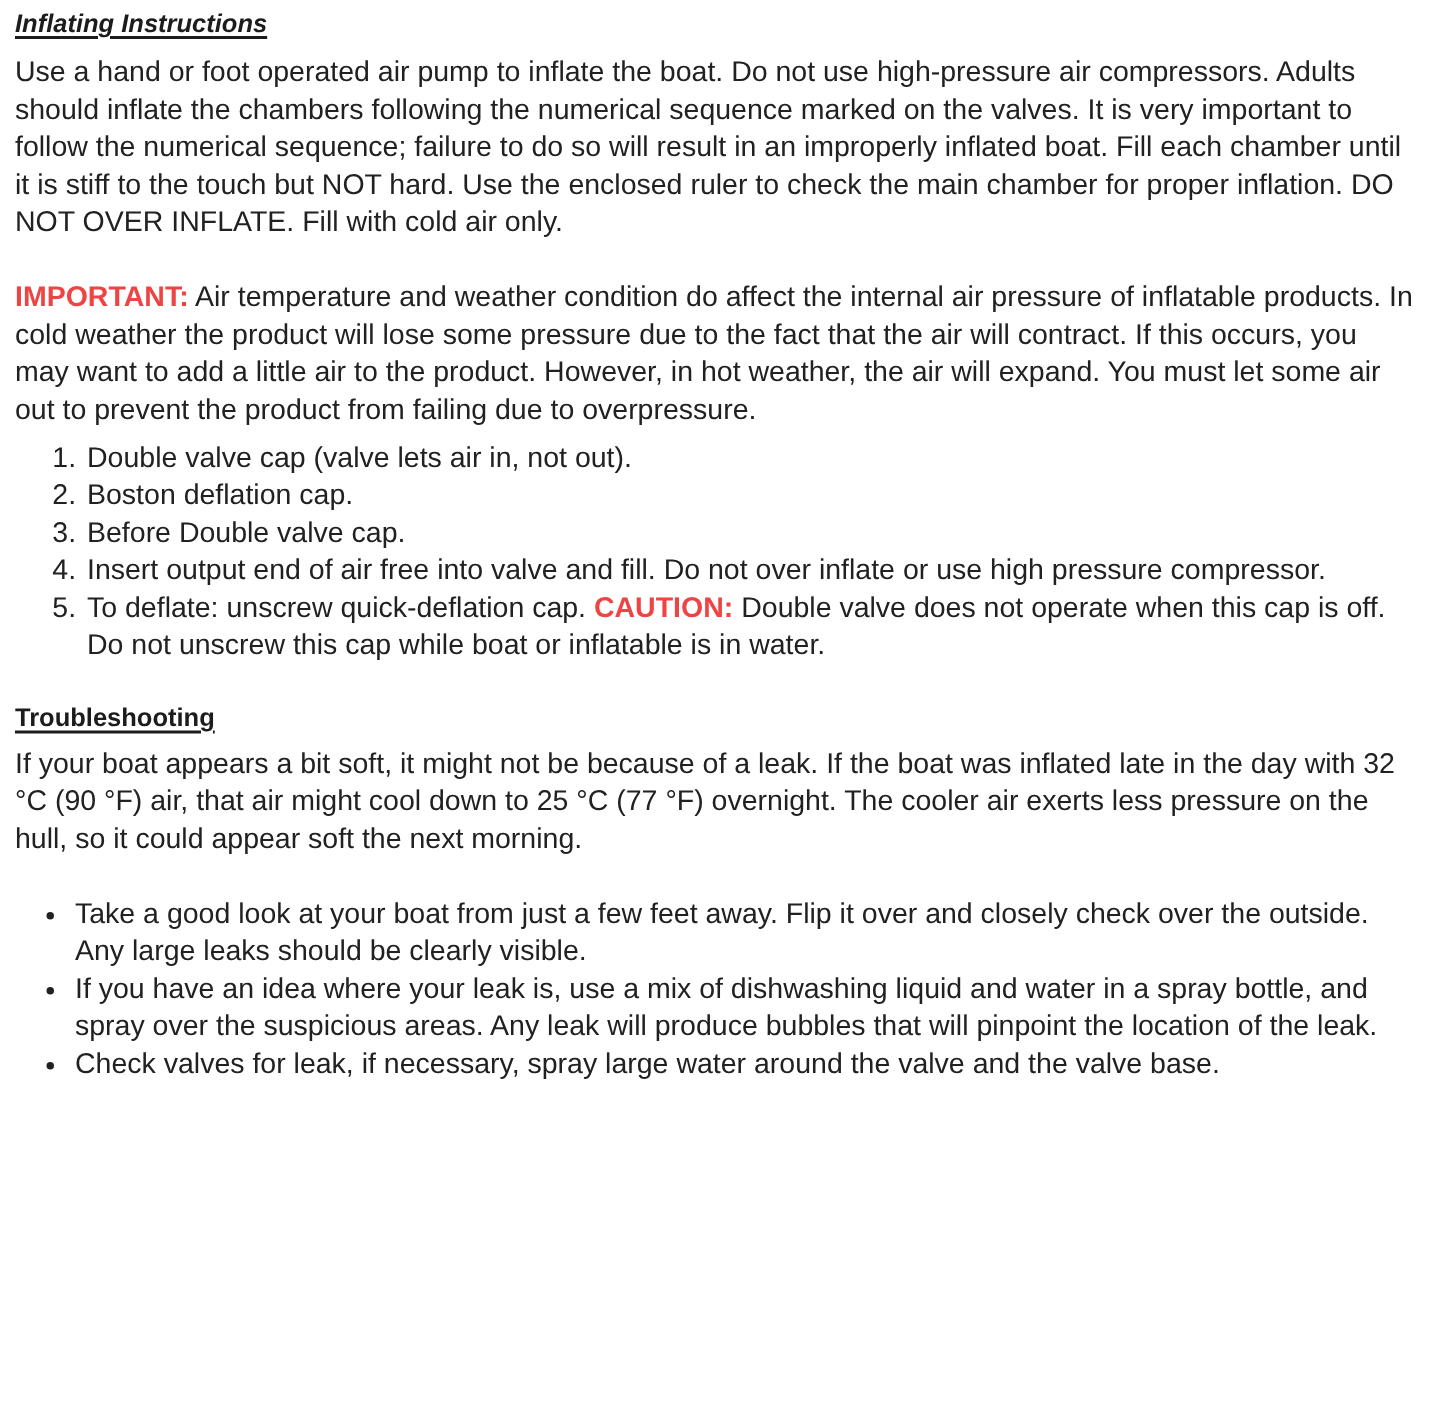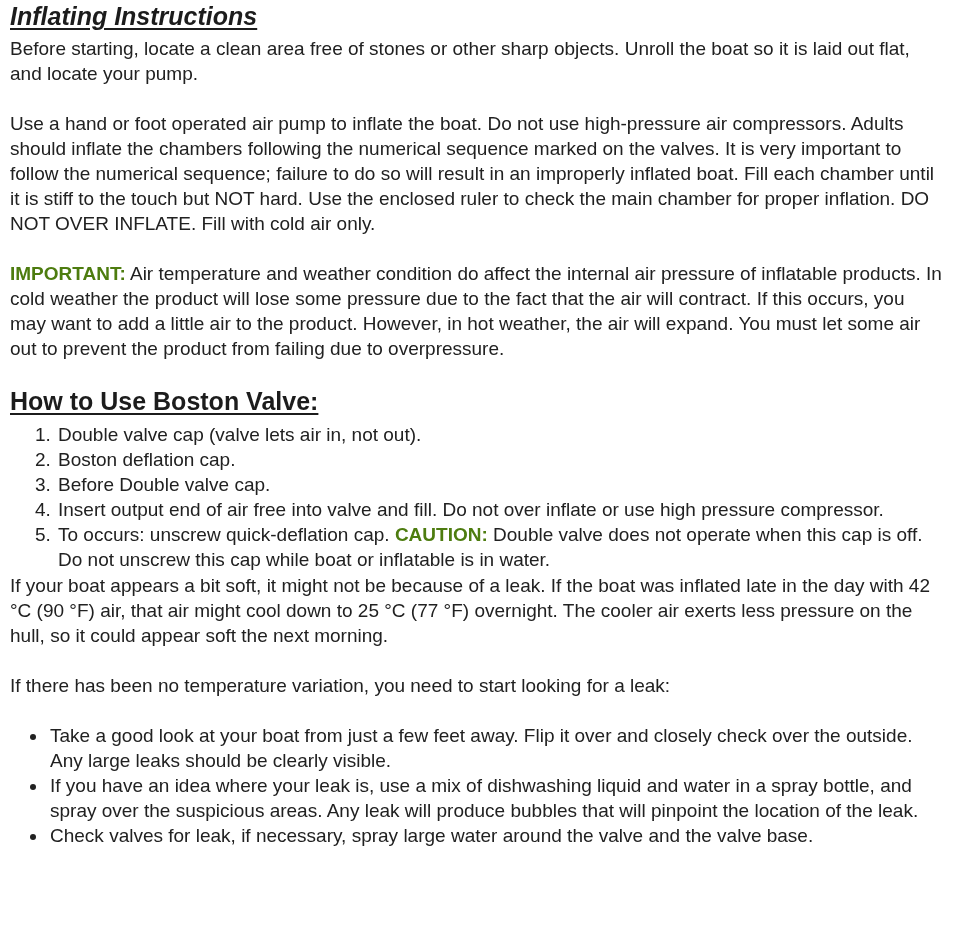--- a/index.html
+++ b/index.html
@@ -14,21 +14,21 @@
     font-family: "Liberation Sans", sans-serif;
     font-size: 19px;
     line-height: 25px;
     color: #212121;
     overflow: hidden;
   }
   .doc {
     padding: 2px 10px 0 10px;
   }
   h1.doc-heading {
-    font-size: 25px;
+    font-size: 17px;
     line-height: 28px;
     font-weight: bold;
     margin: 0 0 6px 0;
     color: #1c1c1c;
     text-decoration: underline;
     text-decoration-thickness: 2px;
     text-underline-offset: 3px;
   }
   h1.italic-heading {
     font-style: italic;
@@ -37,21 +37,21 @@
   .sec-boston h1 { margin-top: 26px; margin-bottom: 7px; }
   .sec-trouble h1 { margin-top: 22px; margin-bottom: 4px; }
   p.doc-para {
     margin: 0 0 25px 0;
   }
   p.last-in-sec {
     margin-bottom: 0;
   }
   strong.inline-bold {
     font-weight: bold;
-    color: #4d7c0f;
+    color: #ef4444;
   }
   ol.steps {
     margin: 7px 0 1px 0;
     padding: 0 0 0 46px;
   }
   ol.steps li {
     margin: 0;
     padding-left: 2px;
   }
   ul.bullets {
@@ -65,44 +65,42 @@
   }
 </style>
 </head>
 <body>
 
 <div class="doc">
 
   <section class="sec-inflating">
     <h1 class="doc-heading italic-heading">Inflating Instructions</h1>
 
-    <p class="doc-para">Before starting, locate a clean area free of stones or other sharp objects. Unroll the boat so it is laid out flat, and locate your pump.</p>
 
     <p class="doc-para">Use a hand or foot operated air pump to inflate the boat. Do not use high-pressure air compressors. Adults should inflate the chambers following the numerical sequence marked on the valves. It is very important to follow the numerical sequence; failure to do so will result in an improperly inflated boat. Fill each chamber until it is stiff to the touch but NOT hard. Use the enclosed ruler to check the main chamber for proper inflation. DO NOT OVER INFLATE. Fill with cold air only.</p>
 
     <p class="doc-para last-in-sec"><strong class="inline-bold">IMPORTANT:</strong><span> Air temperature and weather condition do affect the internal air pressure of inflatable products. In cold weather the product will lose some pressure due to the fact that the air will contract. If this occurs, you may want to add a little air to the product. However, in hot weather, the air will expand. You must let some air out to prevent the product from failing due to overpressure.</span></p>
   </section>
 
   <section class="sec-boston">
-    <h1 class="doc-heading">How to Use Boston Valve:</h1>
 
     <ol class="steps">
       <li>Double valve cap (valve lets air in, not out).</li>
       <li>Boston deflation cap.</li>
       <li>Before Double valve cap.</li>
       <li>Insert output end of air free into valve and fill. Do not over inflate or use high pressure compressor.</li>
-      <li><span>To occurs: unscrew quick-deflation cap. </span><strong class="inline-bold">CAUTION:</strong><span> Double valve does not operate when this cap is off. Do not unscrew this cap while boat or inflatable is in water.</span></li>
+      <li><span>To deflate: unscrew quick-deflation cap. </span><strong class="inline-bold">CAUTION:</strong><span> Double valve does not operate when this cap is off. Do not unscrew this cap while boat or inflatable is in water.</span></li>
     </ol>
   </section>
 
   <section class="sec-trouble">
+    <h1 class="doc-heading">Troubleshooting</h1>
 
-    <p class="doc-para">If your boat appears a bit soft, it might not be because of a leak. If the boat was inflated late in the day with 42 °C (90 °F) air, that air might cool down to 25 °C (77 °F) overnight. The cooler air exerts less pressure on the hull, so it could appear soft the next morning.</p>
+    <p class="doc-para">If your boat appears a bit soft, it might not be because of a leak. If the boat was inflated late in the day with 32 °C (90 °F) air, that air might cool down to 25 °C (77 °F) overnight. The cooler air exerts less pressure on the hull, so it could appear soft the next morning.</p>
 
-    <p class="doc-para last-in-sec">If there has been no temperature variation, you need to start looking for a leak:</p>
 
     <ul class="bullets">
       <li>Take a good look at your boat from just a few feet away. Flip it over and closely check over the outside. Any large leaks should be clearly visible.</li>
       <li>If you have an idea where your leak is, use a mix of dishwashing liquid and water in a spray bottle, and spray over the suspicious areas. Any leak will produce bubbles that will pinpoint the location of the leak.</li>
       <li>Check valves for leak, if necessary, spray large water around the valve and the valve base.</li>
     </ul>
   </section>
 
 </div>
 

